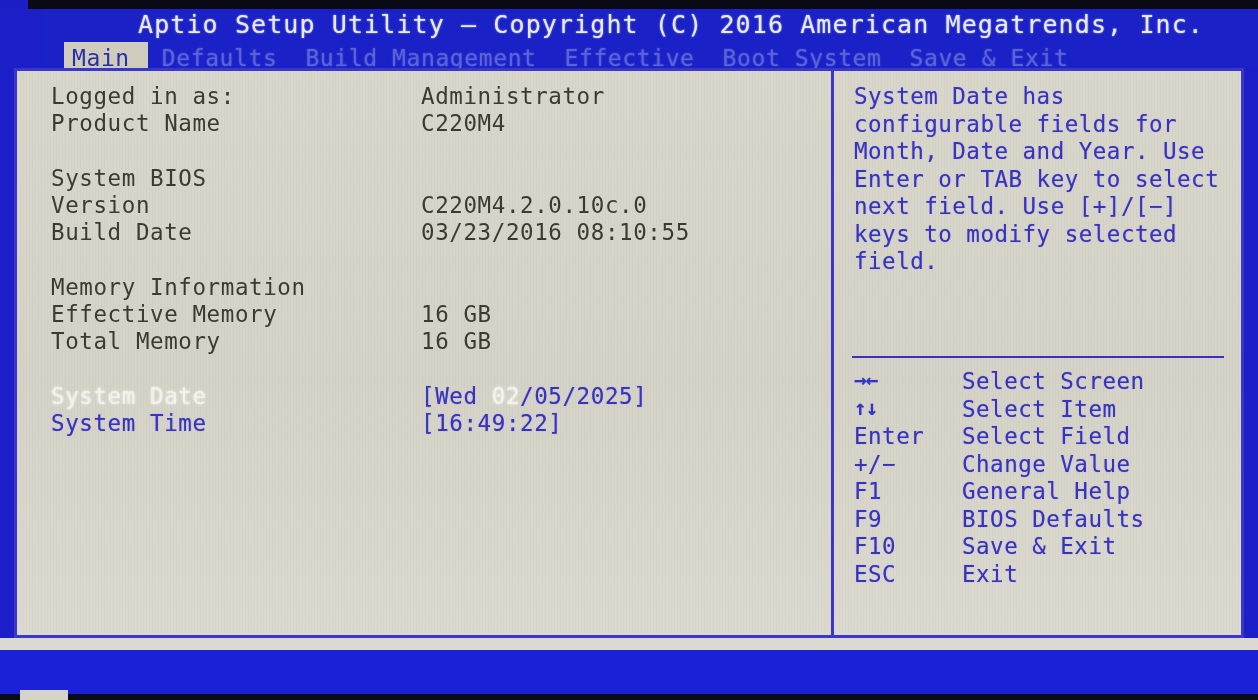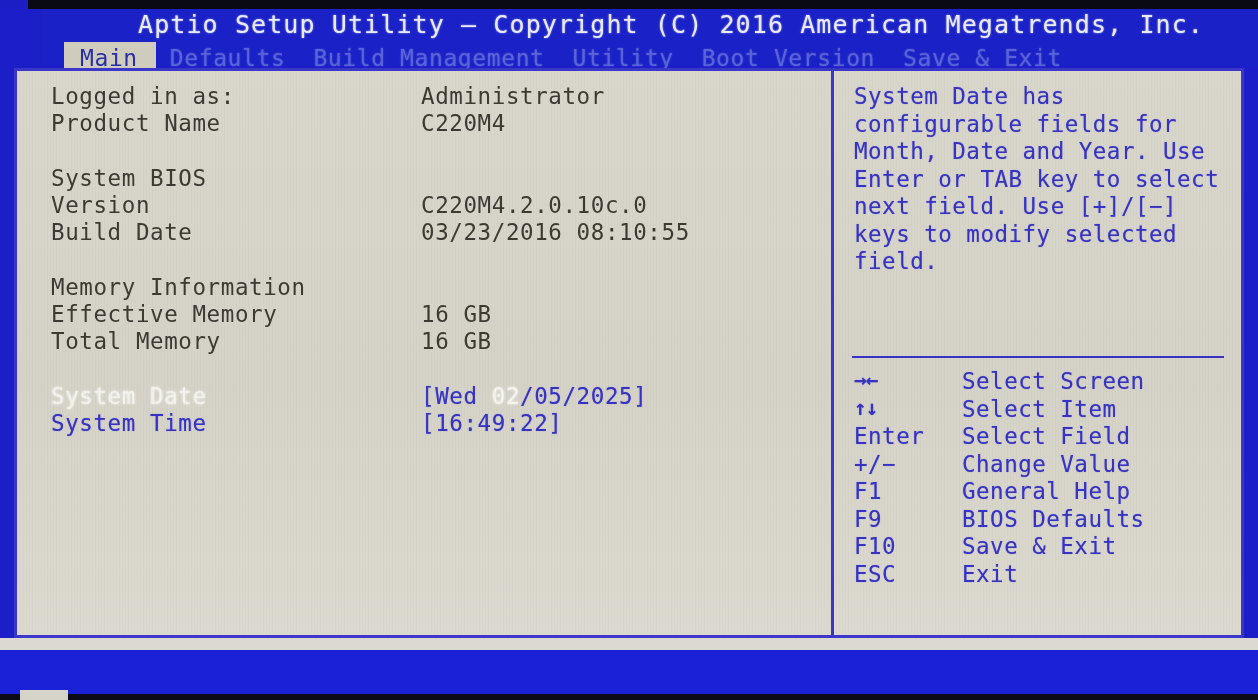--- a/index.html
+++ b/index.html
@@ -76,21 +76,21 @@
     padding: 3px 14px 4px 14px;
     color: #5a63d8;
     text-shadow: 0 0 2px rgba(120,130,230,0.55);
     vertical-align: top;
   }
   .tab.active {
     background: #cfccbd;
     color: #2a2fa8;
     text-shadow: none;
     margin-left: 22px;
-    padding-left: 16px;
+    padding-left: 8px;
     padding-right: 18px;
   }
 
   
   .content-frame {
     position: absolute;
     left: 14px;
     top: 68px;
     width: 1230px;
     height: 570px;
@@ -275,21 +275,21 @@
 
 <div id="screen">
 
   <div class="top-letterbox">
     <div class="lb-left"></div>
   </div>
 
   <div class="header-bar">
     <div class="header-title">Aptio Setup Utility – Copyright (C) 2016 American Megatrends, Inc.</div>
 
-    <div class="tabbar" id="tabbar"><div class="tab active">Main</div><div class="tab">Defaults</div><div class="tab">Build Management</div><div class="tab">Utility</div><div class="tab">Boot Version</div><div class="tab">Save &amp; Exit</div></div>
+    <div class="tabbar" id="tabbar"><div class="tab active">Main</div><div class="tab">Defaults</div><div class="tab">Build Management</div><div class="tab">Effective</div><div class="tab">Boot System</div><div class="tab">Save &amp; Exit</div></div>
   </div>
 
   <div class="content-frame">
     <div class="frame-fill"></div>
 
     <div class="left-panel" id="left-panel">
         <div class="row" style="top: 12px;">
           <div class="lbl">Logged in as:</div>
           <div class="val">Administrator</div>
         </div>

